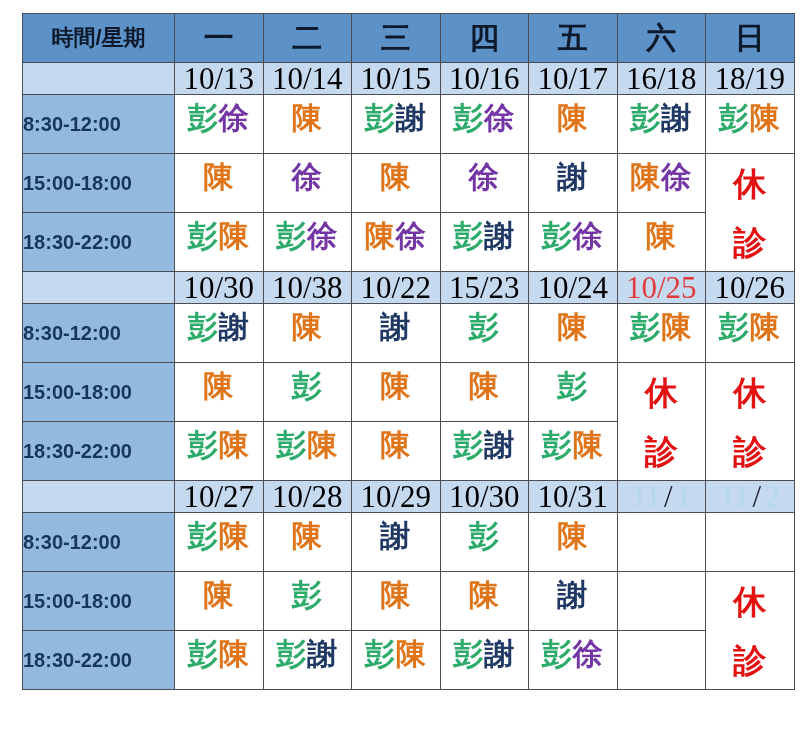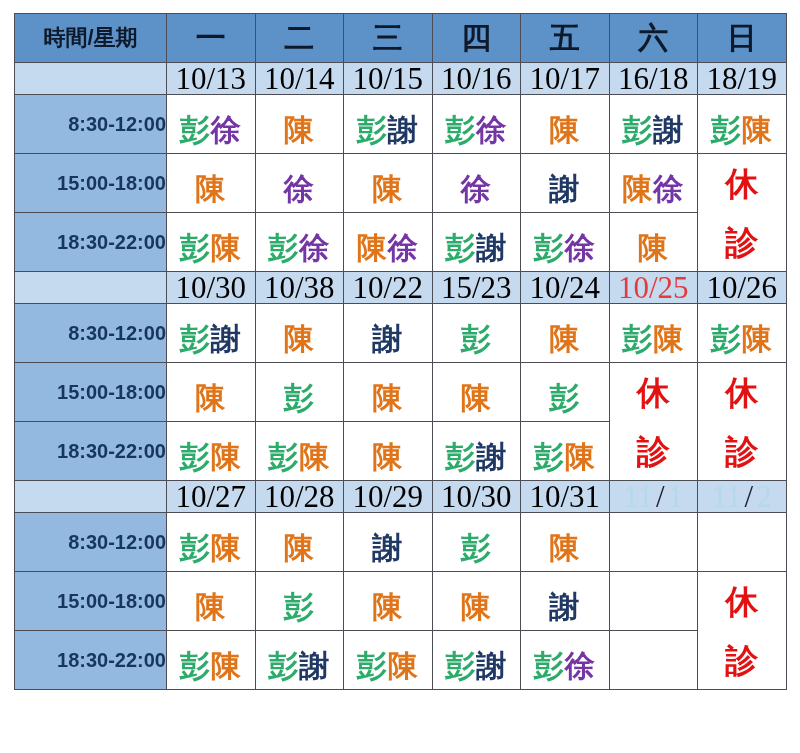--- a/index.html
+++ b/index.html
@@ -8,20 +8,21 @@
     background: #ffffff;
     font-family: "Liberation Sans", "DejaVu Sans", sans-serif;
     overflow: hidden;
   }
   .page { padding: 13px 14px; }
 
   table.schedule {
     border-collapse: collapse;
     table-layout: fixed;
     width: 772px;
+    margin-left: 8px;
   }
   col.time-col { width: 152px; }
   col.day-col  { width: 88.5px; }
 
   th, td { border: 1.5px solid var(--border, #4c4c55); }
 
   th.corner-cell {
     background: var(--header-bg, #5d92c8);
     color: var(--header-text, #0e1a2b);
     font-size: 22px; font-weight: bold;
@@ -45,28 +46,28 @@
   }
   tr.date-row td.red-date { color: var(--date-red, #e23b3d); }
   .faint-digits { color: var(--faint-date, #b5d9ea); }
   .dark-slash   { color: var(--slash-color, #1c2030); padding: 0 3px; }
 
   td.time-cell {
     background: var(--time-col-bg, #93b9e0);
     color: var(--time-text, #17365d);
     font-weight: bold; font-size: 20px;
     height: 59px;
-    text-align: right; vertical-align: middle;
+    text-align: left; vertical-align: middle;
   }
 
   td.schedule-cell {
     background: #ffffff;
     text-align: center;
     vertical-align: top;
-    padding-top: 18px;
+    padding-top: 6px;
     font-size: 30px; font-weight: bold;
     line-height: 1.1;
   }
   td.closed-cell {
     vertical-align: middle;
     padding-top: 0;
     color: var(--closed-red, #e31212);
     font-size: 33px;
   }
   td.closed-cell div { line-height: 1; }

